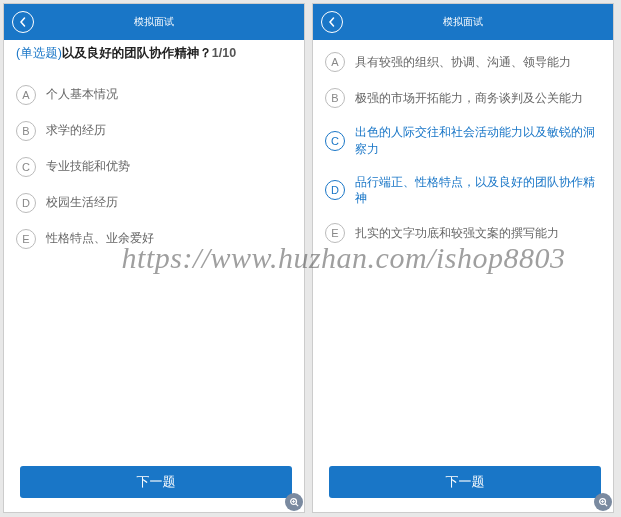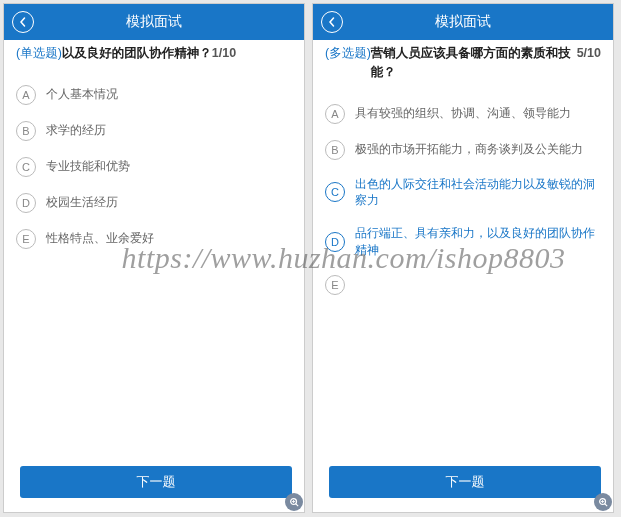--- a/index.html
+++ b/index.html
@@ -35,21 +35,21 @@
       width: 22px;
       height: 22px;
       border: 1.5px solid #fff;
       border-radius: 50%;
       display: flex;
       align-items: center;
       justify-content: center;
       cursor: pointer;
     }
     .back-icon svg { width: 10px; height: 10px; }
-    .header-title { font-size: 14px; font-weight: 500; }
+    .header-title { font-size: 10px; font-weight: 500; }
     .content { flex: 1; padding: 4px 12px 0 12px; overflow: hidden; }
     .question-row {
       display: flex;
       align-items: flex-start;
       font-size: 12.5px;
       margin-bottom: 14px;
       line-height: 1.5;
     }
     .q-type { color: #1976c7; flex-shrink: 0; }
     .q-text { color: #222; font-weight: 600; }
@@ -175,44 +175,40 @@
 <div class="phone">
   <div class="header">
     <div class="back-icon">
       <svg viewBox="0 0 10 10">
           <path d="M6.5 1 L3 5 L6.5 9" stroke="#fff" stroke-width="1.5" fill="none" stroke-linecap="round"></path>
         </svg>
     </div>
     <div class="header-title">模拟面试</div>
   </div>
   <div class="content">
-    <div class="question-row">
-      <span class="q-type">(多选题)</span>
-      <span class="q-text">营销人员应该具备哪方面的素质和技能？</span>
-      <span class="q-progress">5/10</span>
-    </div>
     <div id="opts-1">
         <div class="option">
           <div class="option-letter">A</div>
           <div class="option-text">具有较强的组织、协调、沟通、领导能力</div>
         </div>
         <div class="option">
           <div class="option-letter">B</div>
           <div class="option-text">极强的市场开拓能力，商务谈判及公关能力</div>
         </div>
         <div class="option selected">
           <div class="option-letter">C</div>
           <div class="option-text">出色的人际交往和社会活动能力以及敏锐的洞察力</div>
         </div>
         <div class="option selected">
           <div class="option-letter">D</div>
-          <div class="option-text">品行端正、具有亲和力，以及良好的团队协作精神</div>
+          <div class="option-text">品行端正、性格特点，以及良好的团队协作精神</div>
         </div>
         <div class="option">
           <div class="option-letter">E</div>
+          <div class="option-text">扎实的文字功底和较强文案的撰写能力</div>
         </div>
       </div>
   </div>
   <div class="footer">
     <button class="next-btn">下一题</button>
   </div>
   <div class="zoom-badge">
     <svg width="11" height="11" viewBox="0 0 12 12">
         <circle cx="5" cy="5" r="3.2" stroke="#fff" stroke-width="1.3" fill="none"></circle>
         <line x1="7.5" y1="7.5" x2="10" y2="10" stroke="#fff" stroke-width="1.3"></line>

